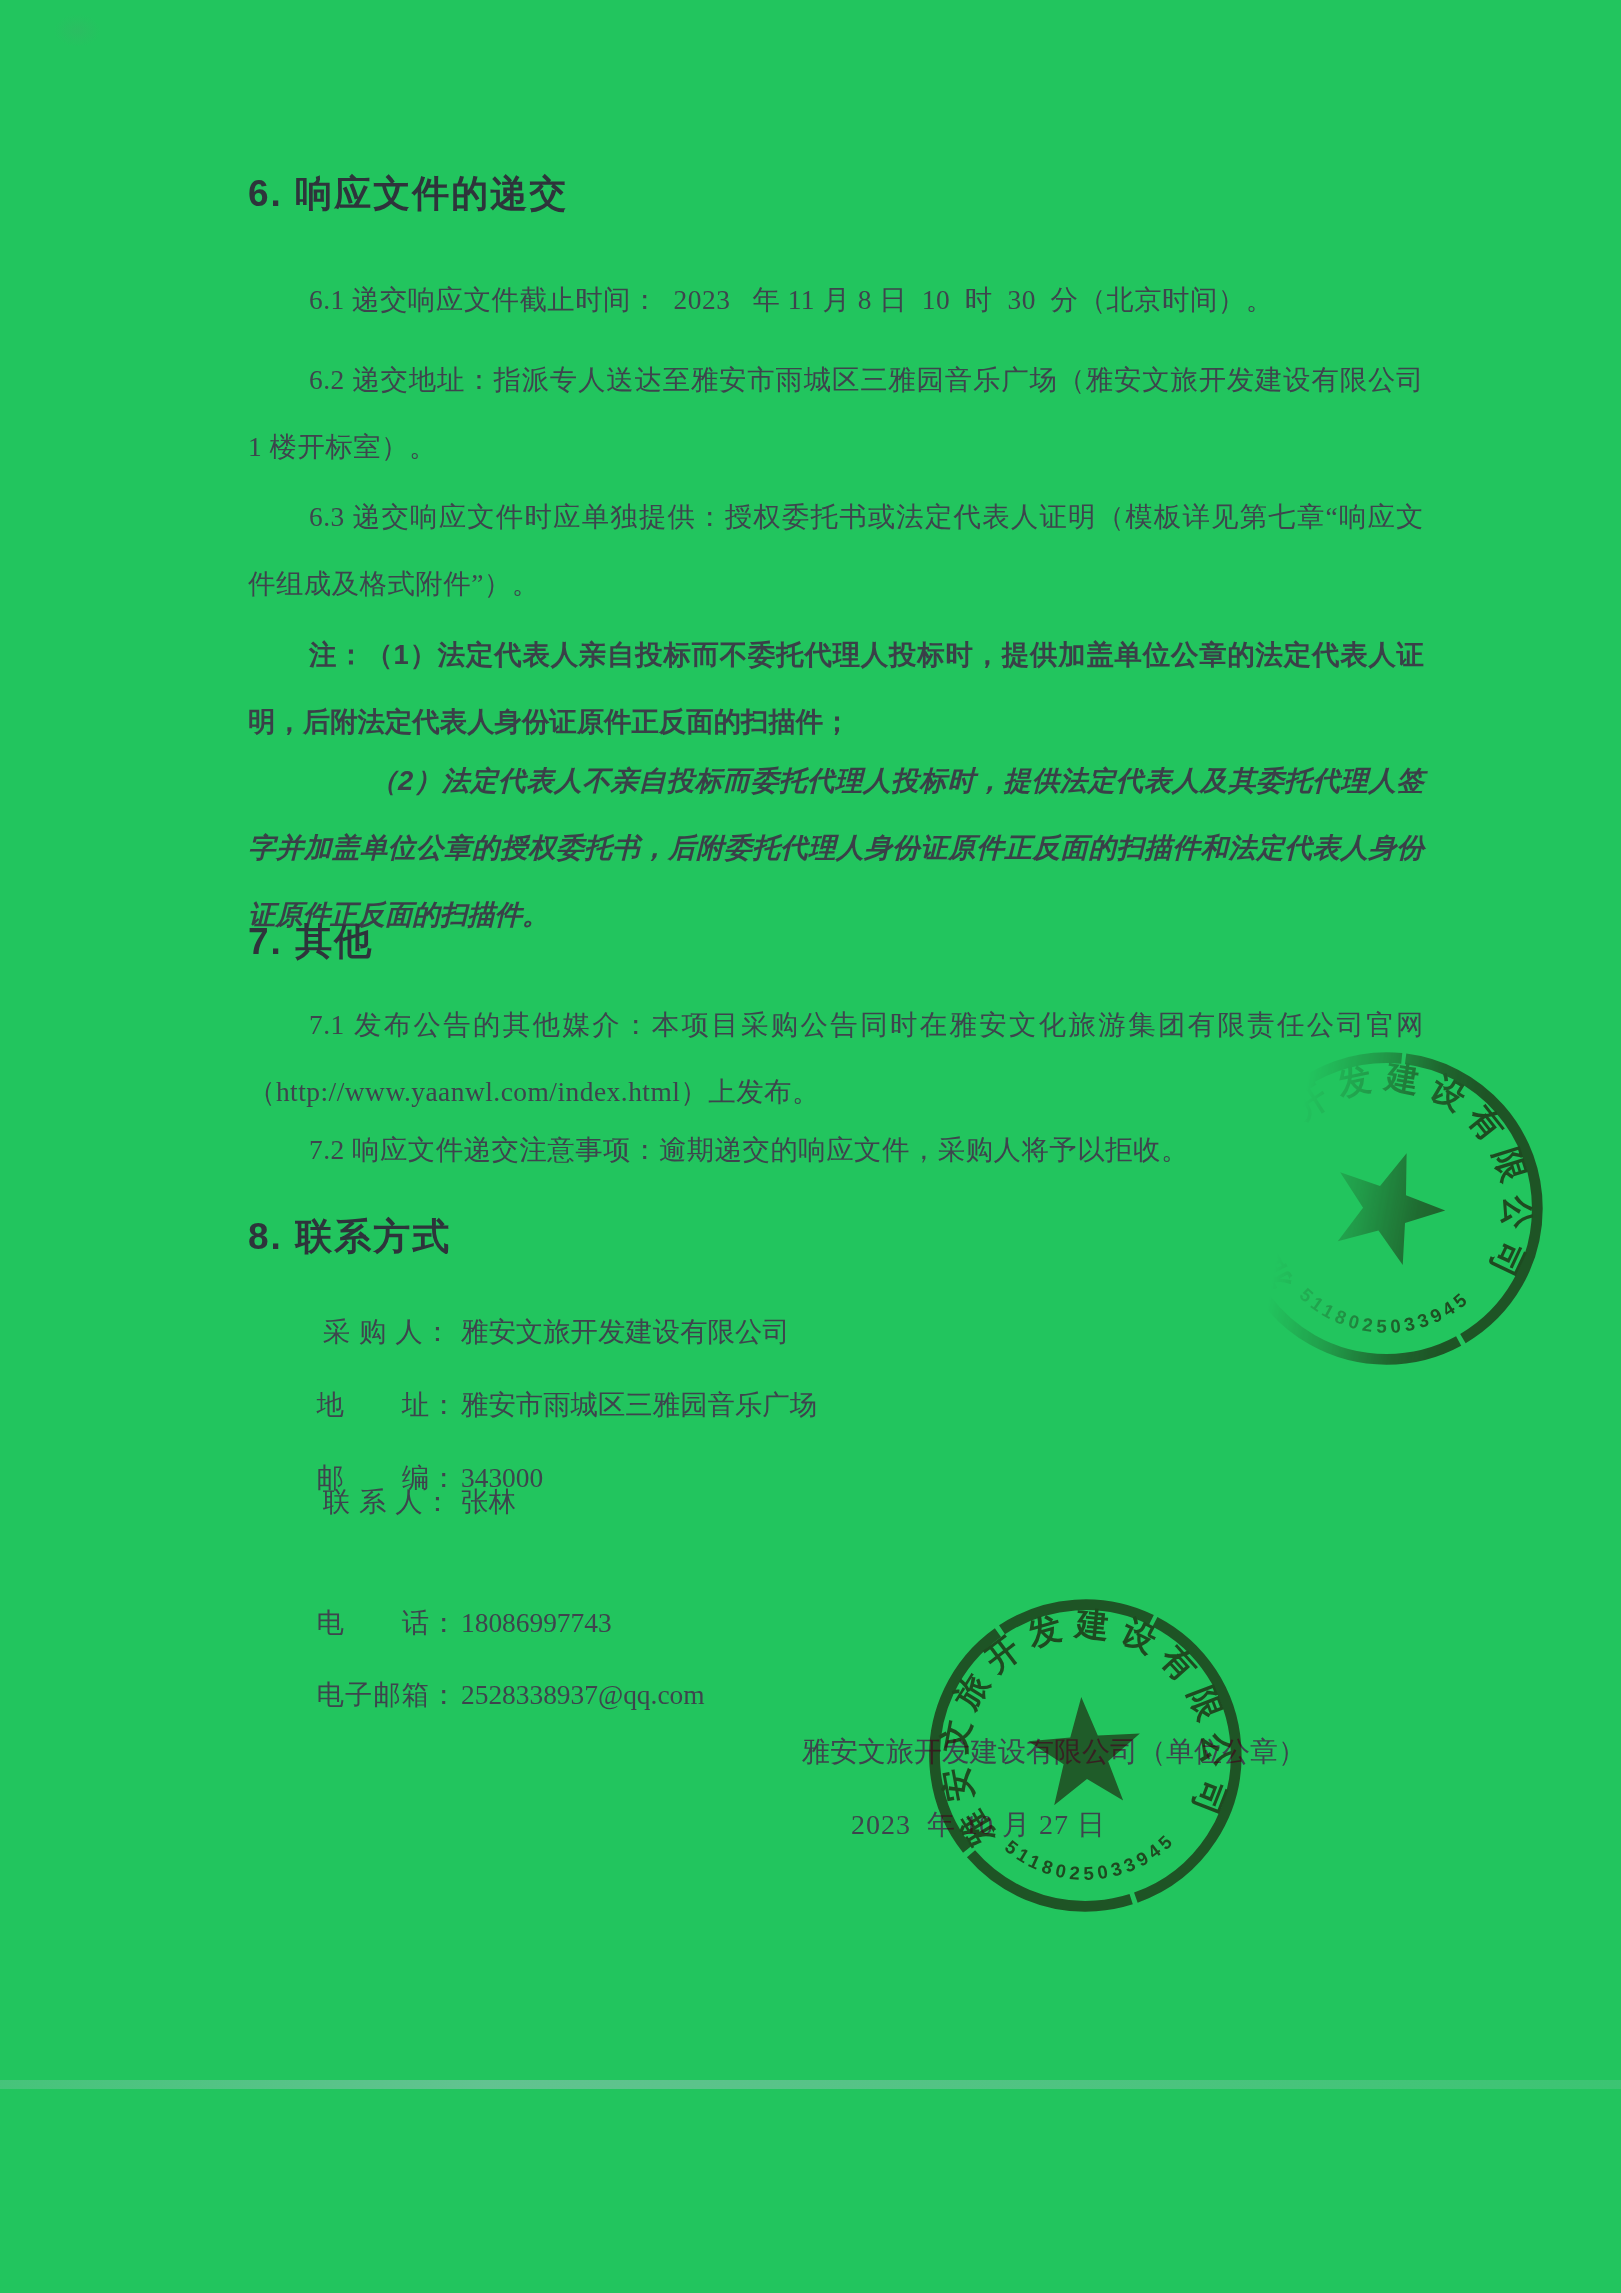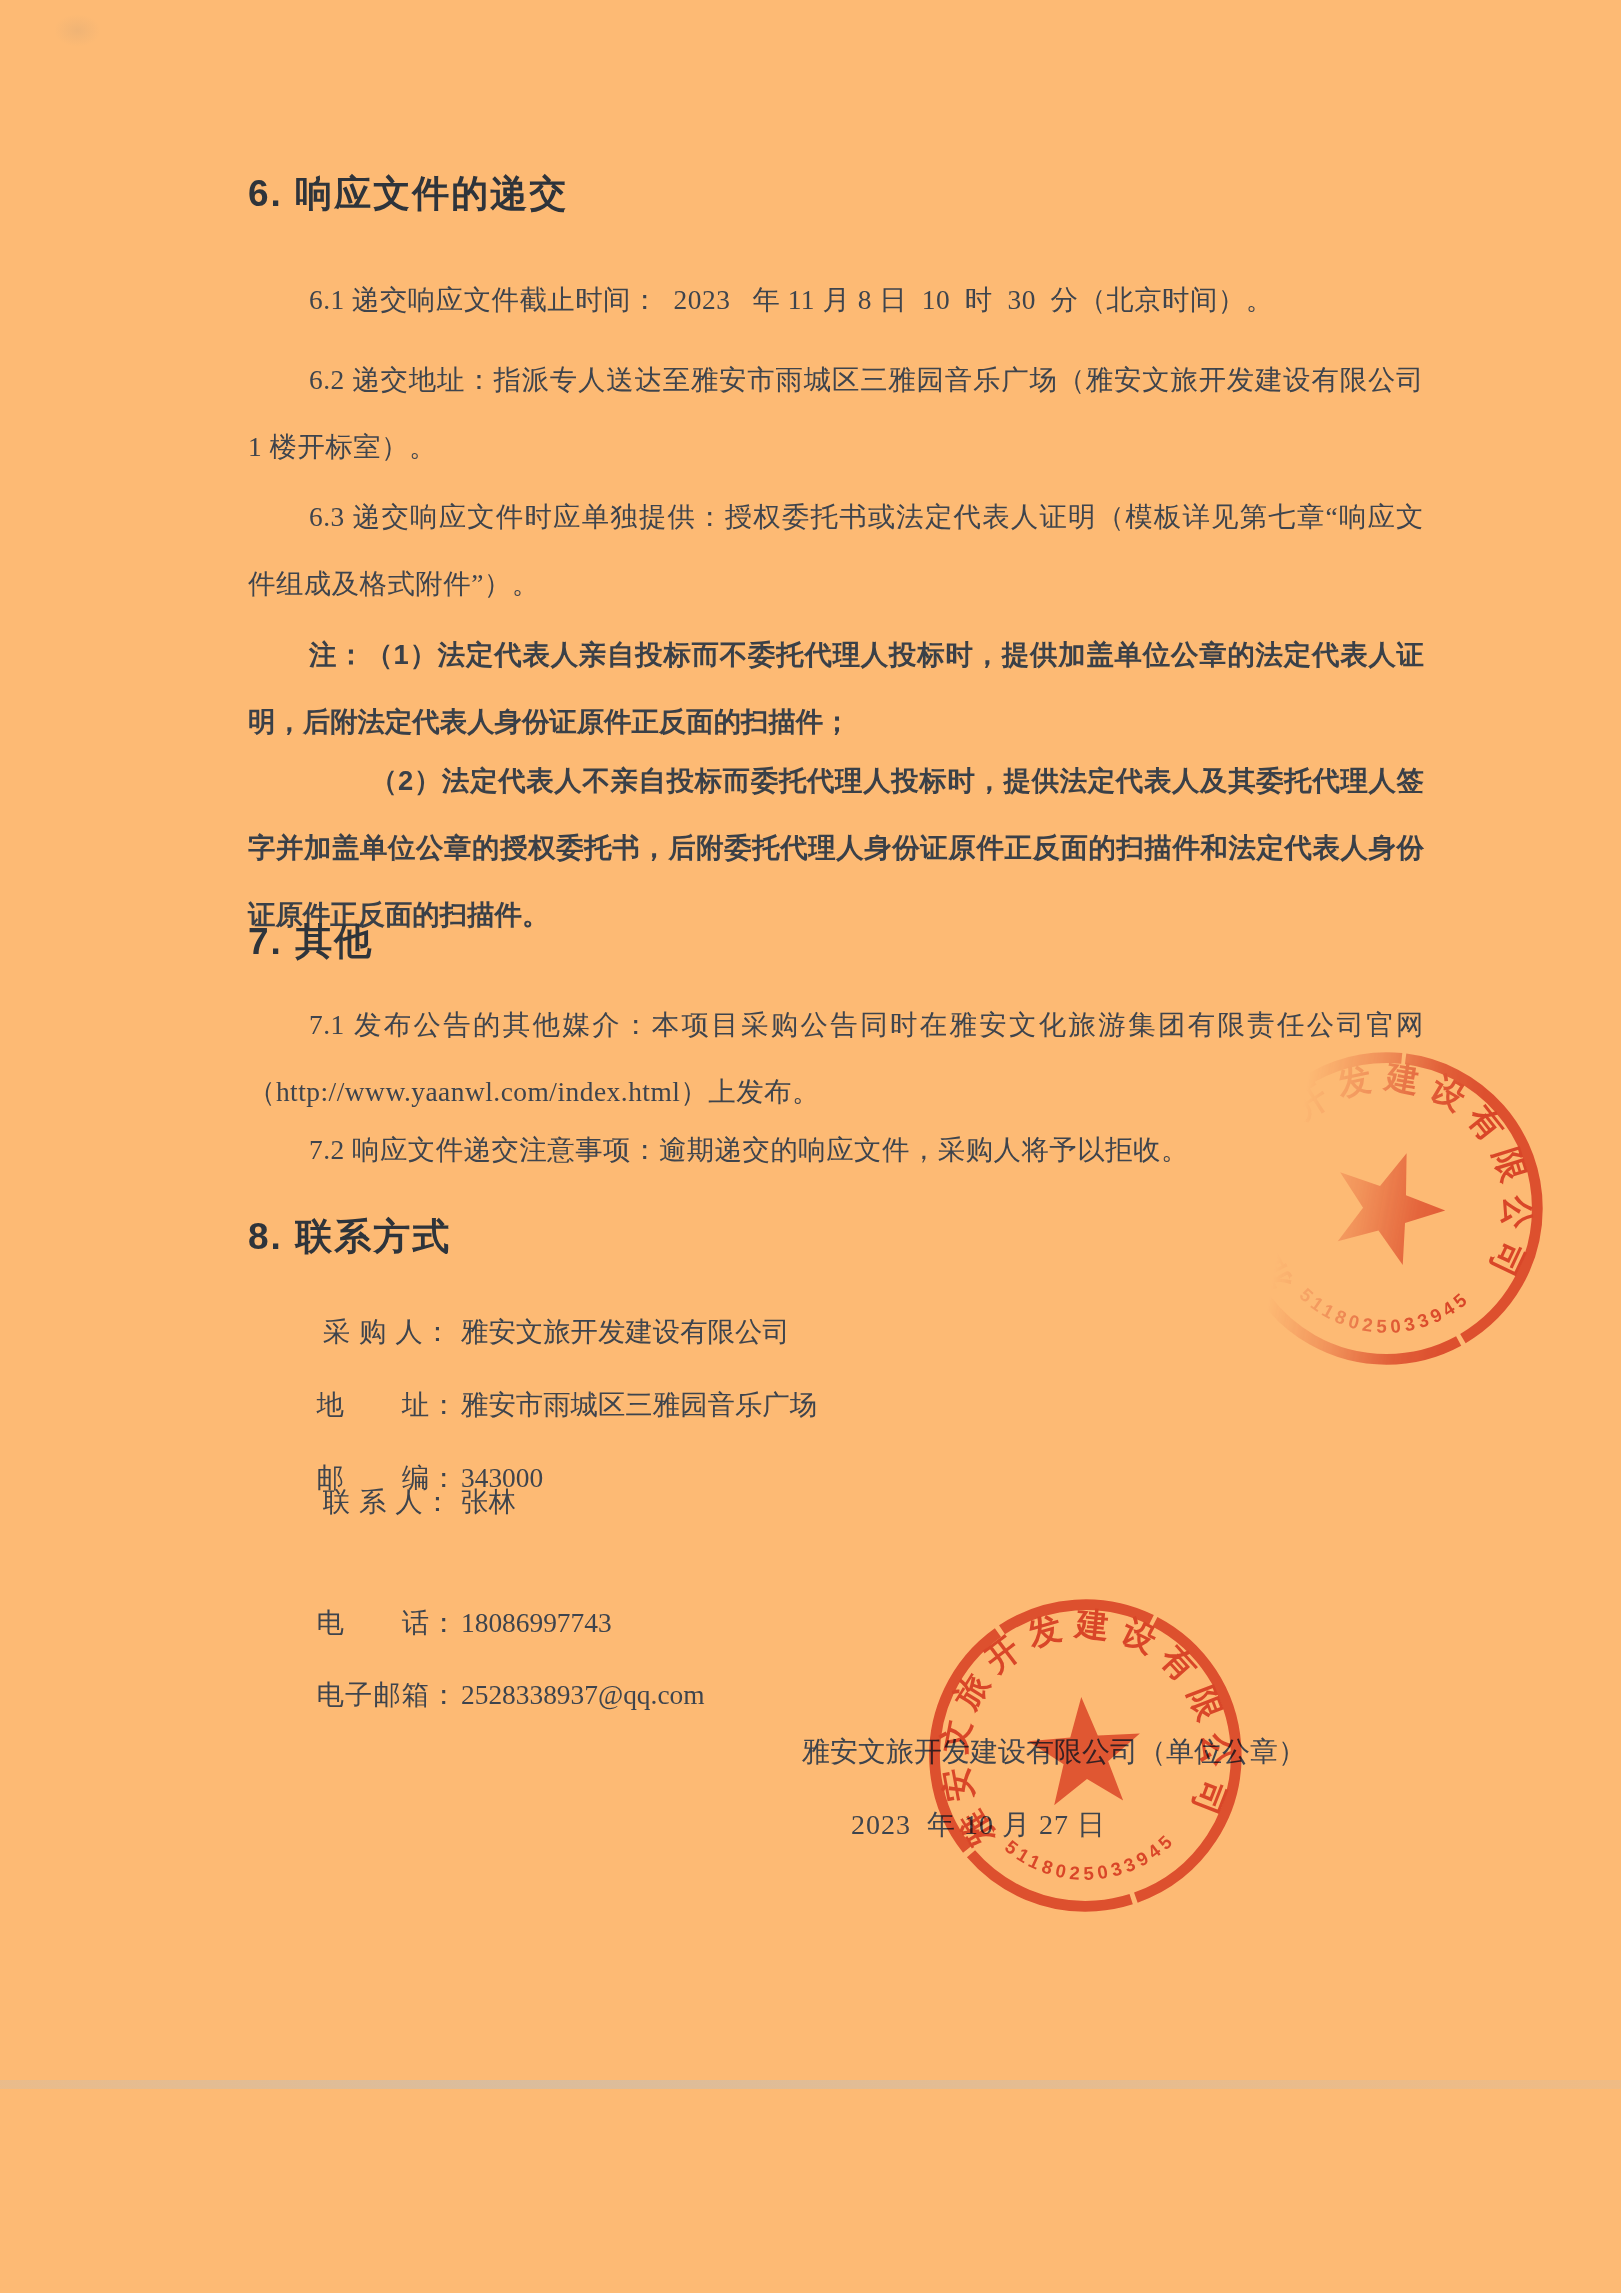--- a/index.html
+++ b/index.html
@@ -1,34 +1,34 @@
 <!DOCTYPE html>
 <html><head>
 <meta charset="utf-8">
 <style>
   html,body { margin:0; padding:0; background:#e8e8e8; }
   .page {
     position:relative; width:1621px; height:2294px; margin:0 auto;
-    background:#fdba74; overflow:hidden;
+    background:#22c55e; overflow:hidden;
     font-family:"Liberation Serif","DejaVu Serif",serif;
     color:#3e444d;
   }
   .heading {
     position:absolute; left:248px;
     font-family:"Liberation Sans","DejaVu Sans",sans-serif;
     font-weight:bold; font-size:37px; line-height:53px;
     color:#2e343b; letter-spacing:2px; white-space:nowrap;
   }
   .para {
     position:absolute; left:248px; width:1176px;
     font-size:27.4px; line-height:67px; letter-spacing:0.5px;
     text-align:justify;
   }
   .indent  { text-indent:61px; }
-  .indent2 { text-indent:122px; }
+  .indent2 { text-indent:122px;font-style:italic; }
   .bold-note {
     font-family:"Liberation Sans","DejaVu Sans",sans-serif;
     font-weight:bold; color:#3a4048; letter-spacing:0;
   }
   .u { text-underline-offset:9.8px; text-decoration-thickness:1.5px; }
   .contact-row { position:absolute; left:314px; font-size:27.4px; line-height:43px; white-space:nowrap; }
   .contact-label { display:inline-block; width:147px; letter-spacing:1px;text-align:center; }
   .contact-value { }
   .signature-line { position:absolute; left:782px; top:1733px; font-size:28px; white-space:nowrap;margin-left:20px; }
   .date-line { position:absolute; left:843px; top:1806px; font-size:28px; letter-spacing:1px; white-space:nowrap; }

